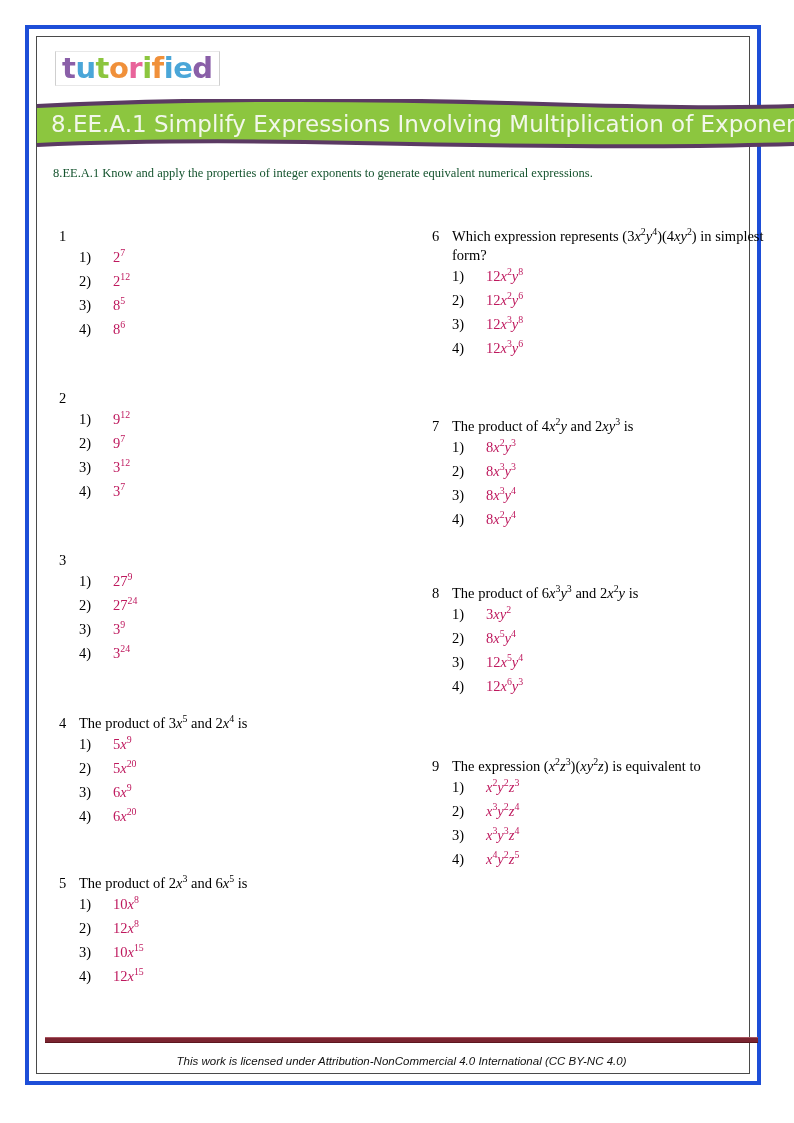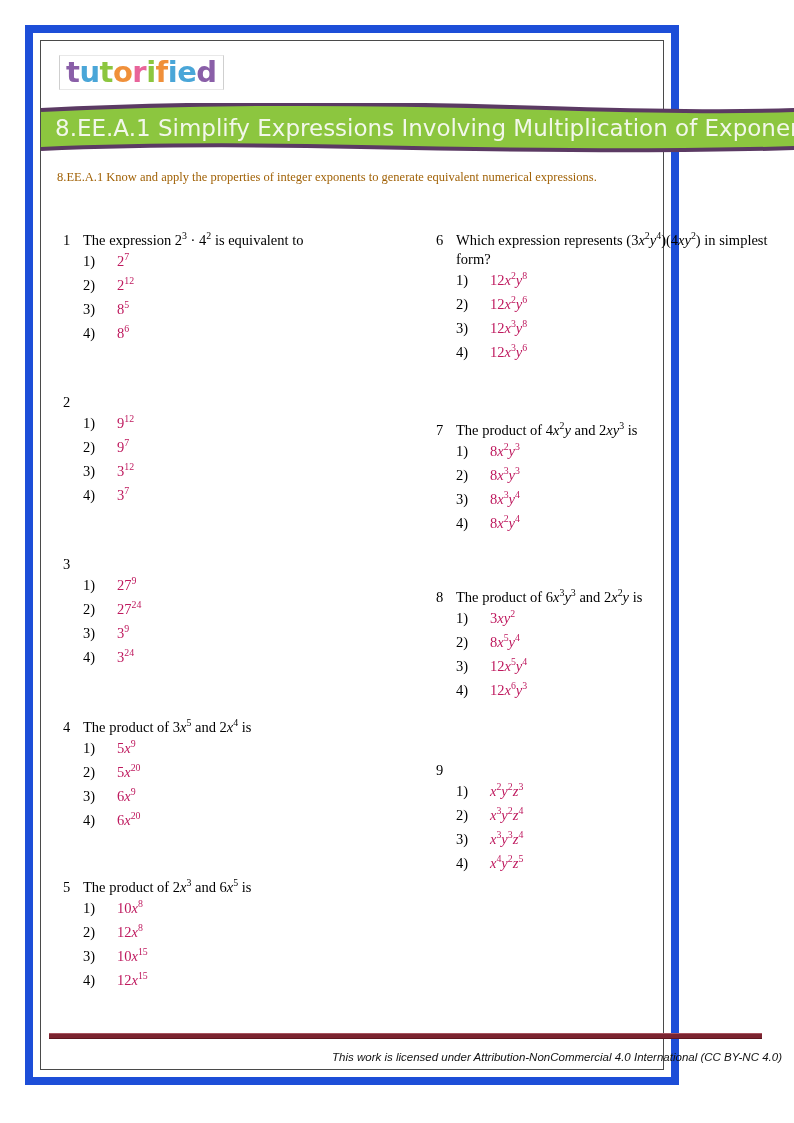--- a/index.html
+++ b/index.html
@@ -12,23 +12,23 @@
     height: 1123px;
     font-family: "Liberation Serif", serif;
     position: relative;
     overflow: hidden;
   }
 
   .page {
     position: absolute;
     left: 25px;
     top: 25px;
-    width: 654px;
+    width: 736px;
     height: 1060px;
-    border: 8px solid #1d4ed8;
+    border: 4px solid #1d4ed8;
     box-sizing: border-box;
     background: #ffffff;
   }
   .page-inner {
     position: absolute;
     left: 7px;
     top: 7px;
     right: 7px;
     bottom: 7px;
     border: 1px solid #4a4a4a;
@@ -85,21 +85,21 @@
   }
 
   
   .standard-desc {
     position: absolute;
     left: 16px;
     top: 128px;
     width: 680px;
     font-family: "Liberation Serif", serif;
     font-size: 12.5px;
-    color: #a16207;
+    color: #14532d;
     line-height: 16px;
   }
 
   
   .columns {
     position: absolute;
     left: 0;
     top: 190px;
     width: 731px;
     height: 805px;
@@ -164,24 +164,24 @@
     left: 8px;
     bottom: 30px;
     width: 713px;
     height: 4px;
     background: #7b2430;
     border-top: 1px solid #a85560;
     border-bottom: 1px solid #5c161f;
   }
   .footer-text {
     position: absolute;
-    left: 12px;
+    left: 0;
     bottom: 6px;
     width: 729px;
-    text-align: right;
+    text-align: center;
     font-family: "Liberation Sans", sans-serif;
     font-style: italic;
     font-size: 11.5px;
     color: #111111;
   }
 </style>
 </head>
 <body>
 
 <div class="page">
@@ -200,21 +200,20 @@
       <div class="banner-title" style="color: rgb(242, 247, 234);">8.EE.A.1 Simplify Expressions Involving Multiplication of Exponents</div>
     </div>
 
     <div class="standard-desc">8.EE.A.1 Know and apply the properties of integer exponents to generate equivalent numerical expressions.</div>
 
     <div class="columns">
       <div class="col col-left" id="col-left">
           <div class="question" style="top: 0px;">
             <div class="q-head">
               <div class="q-num">1</div>
-              <div class="q-stem">The expression 2<sup>3</sup> · 4<sup>2</sup> is equivalent to</div>
             </div>
             <div class="choices">
               <div class="choice">
                 <span class="ch-label">1)</span>
                 <span class="ch-text">2<sup>7</sup></span>
               </div>
               <div class="choice">
                 <span class="ch-label">2)</span>
                 <span class="ch-text">2<sup>12</sup></span>
               </div>
@@ -392,20 +391,21 @@
               </div>
               <div class="choice">
                 <span class="ch-label">4)</span>
                 <span class="ch-text">12<i>x</i><sup>6</sup><i>y</i><sup>3</sup></span>
               </div>
             </div>
           </div>
           <div class="question" style="top: 530px;">
             <div class="q-head">
               <div class="q-num">9</div>
+              <div class="q-stem">The expression (<i>x</i><sup>2</sup><i>z</i><sup>3</sup>)(<i>xy</i><sup>2</sup><i>z</i>) is equivalent to</div>
             </div>
             <div class="choices">
               <div class="choice">
                 <span class="ch-label">1)</span>
                 <span class="ch-text"><i>x</i><sup>2</sup><i>y</i><sup>2</sup><i>z</i><sup>3</sup></span>
               </div>
               <div class="choice">
                 <span class="ch-label">2)</span>
                 <span class="ch-text"><i>x</i><sup>3</sup><i>y</i><sup>2</sup><i>z</i><sup>4</sup></span>
               </div>

